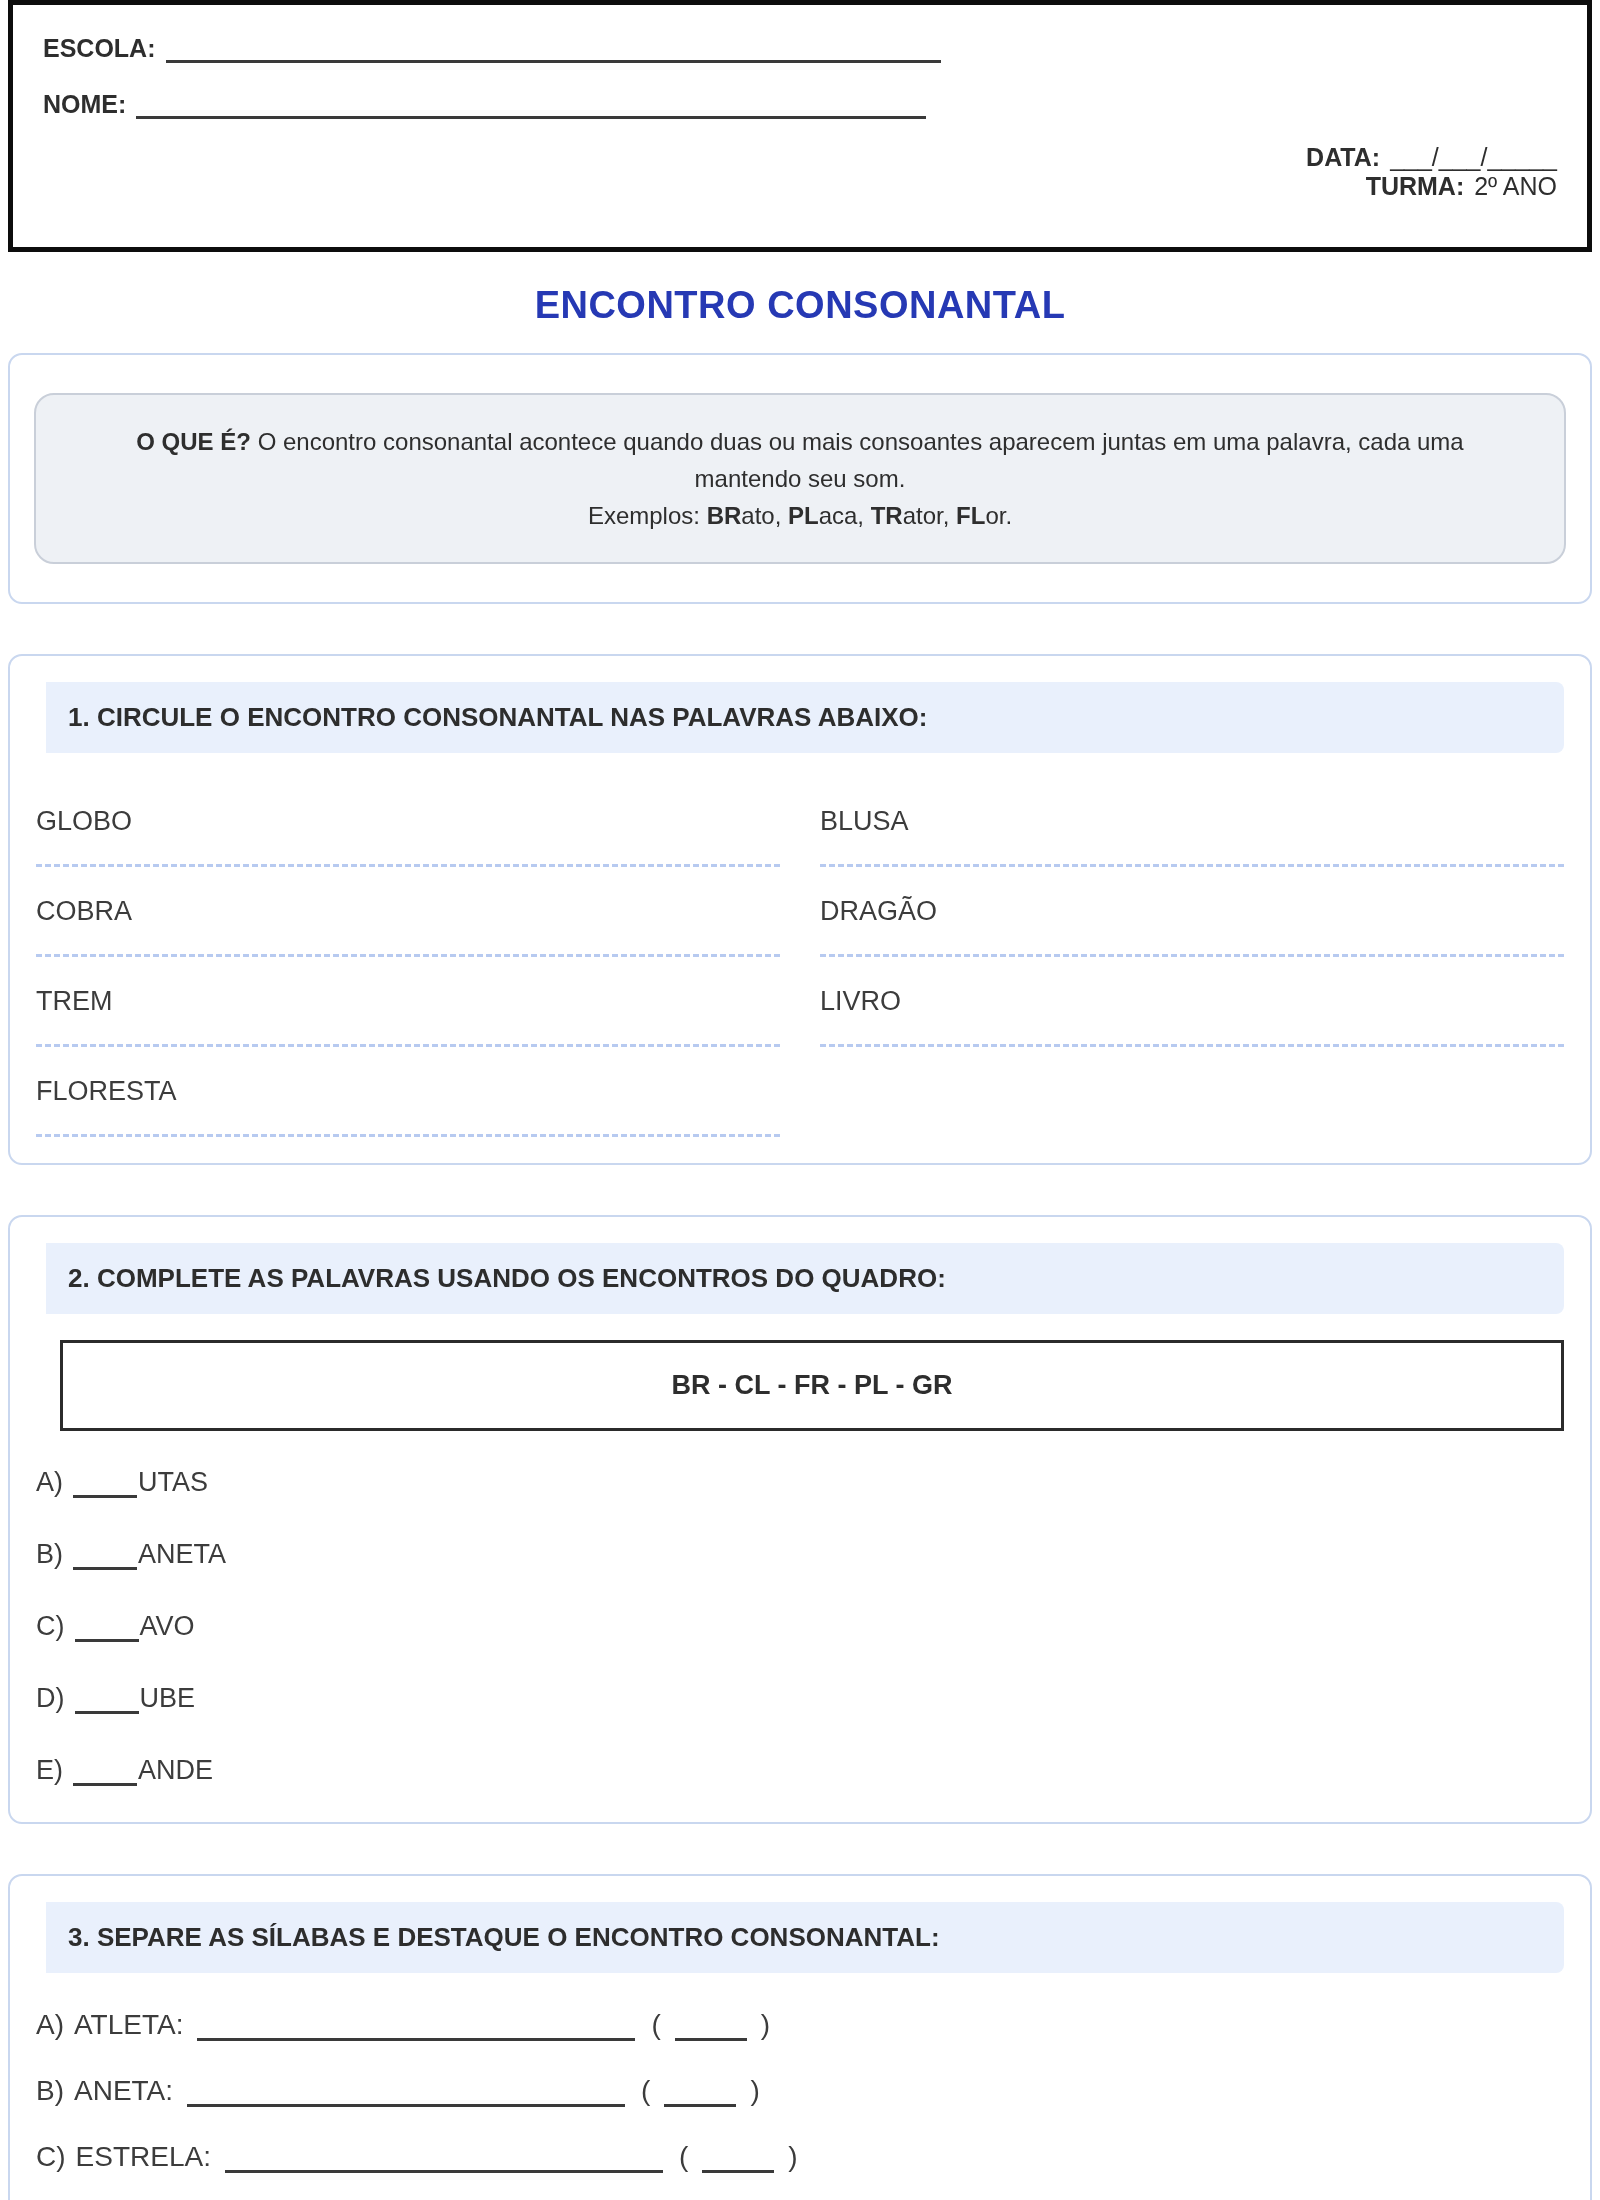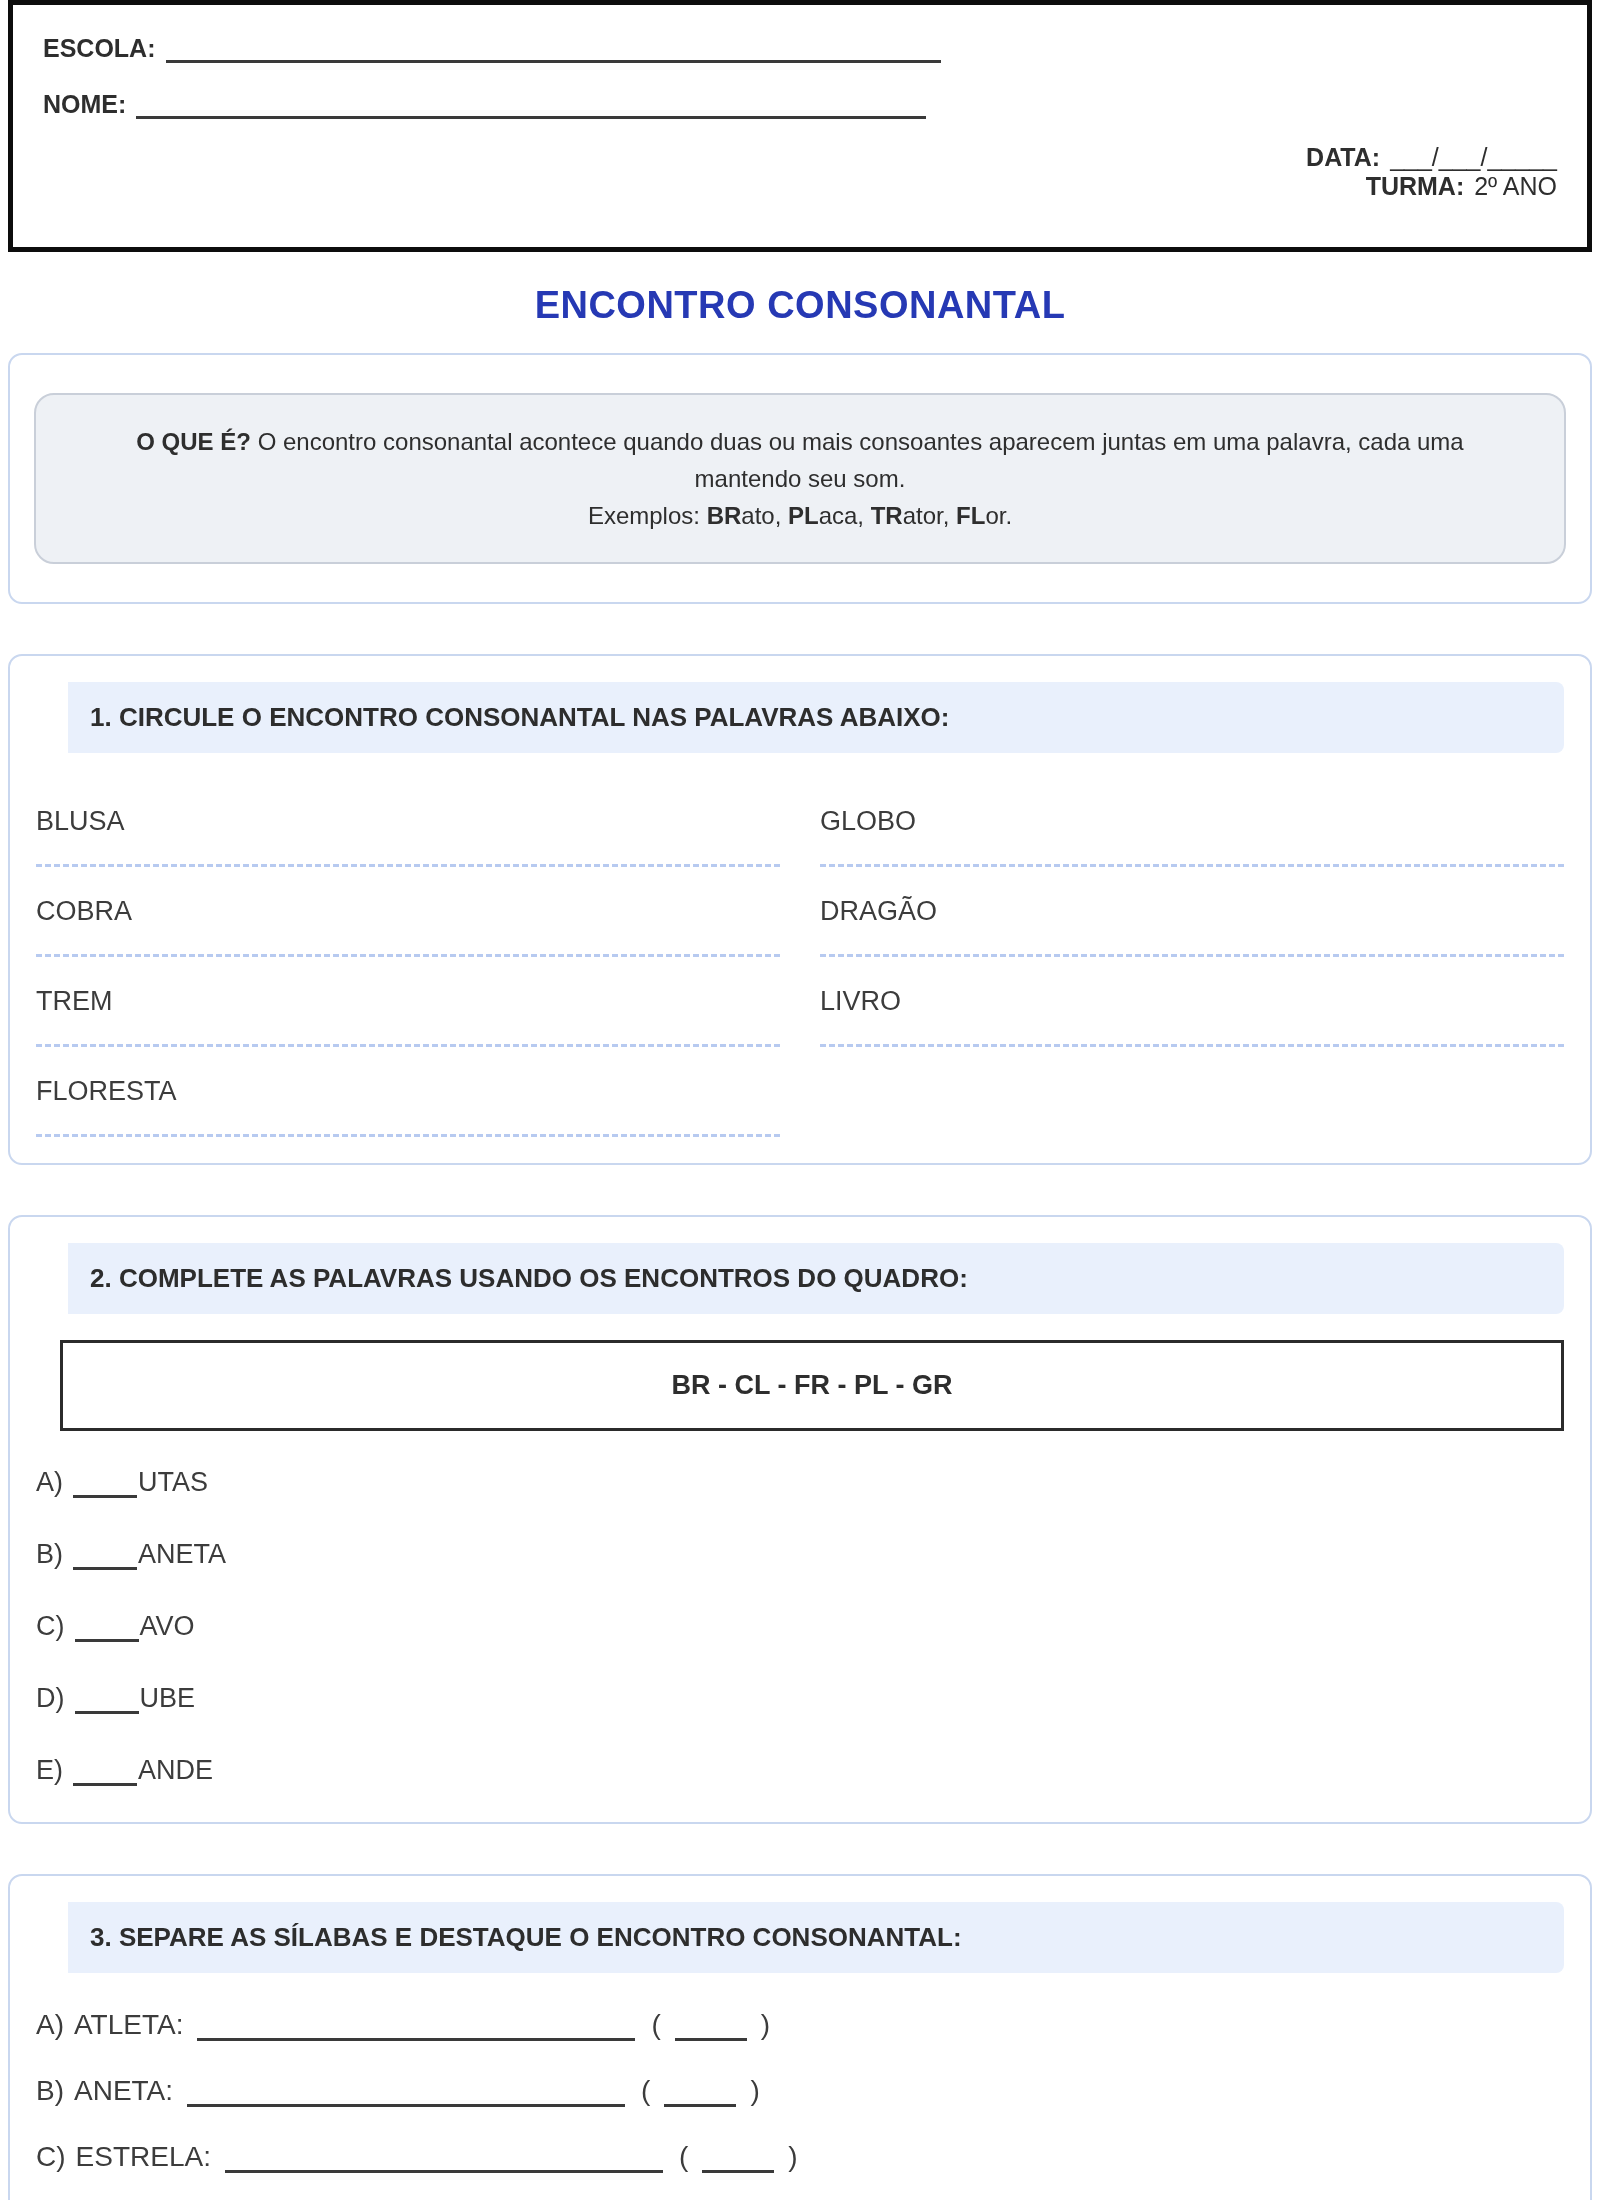--- a/index.html
+++ b/index.html
@@ -49,21 +49,21 @@
     border:2px solid var(--info-border,#c9cfd9);
     border-radius:20px;
     padding:28px 40px;
     text-align:center;
     font-size:24px; line-height:37px; color:#2e2e2e;
   }
   .info-text { max-width:1420px; margin:0 auto; }
   .info-text b, .ex b { font-weight:bold; }
 
   
-  .sec-header { display:flex; align-items:flex-start;gap:22px; }
+  .sec-header { display:flex; align-items:flex-start; }
   .sec-bar { width:10px; flex:none; background:var(--bar-blue,#2b49c4); }
   .sec-strip {
     flex:1;
     background:var(--strip-bg,#e9f0fc);
     border-radius:0 8px 8px 0;
     padding:20px 22px;
     font-size:26px; font-weight:bold; color:#2d2d2d;
   }
 
   
@@ -146,22 +146,22 @@
       </div>
     </div>
   </div>
 
   <div class="card">
     <div class="sec-header">
       <div class="sec-bar"></div>
       <div class="sec-strip">1. CIRCULE O ENCONTRO CONSONANTAL NAS PALAVRAS ABAIXO:</div>
     </div>
     <div class="word-grid">
+      <div class="word-cell">GLOBO</div>
       <div class="word-cell">BLUSA</div>
-      <div class="word-cell">GLOBO</div>
       <div class="word-cell">COBRA</div>
       <div class="word-cell">DRAGÃO</div>
       <div class="word-cell">TREM</div>
       <div class="word-cell">LIVRO</div>
       <div class="word-cell">FLORESTA</div>
     </div>
   </div>
 
   <div class="card">
     <div class="sec-header">

